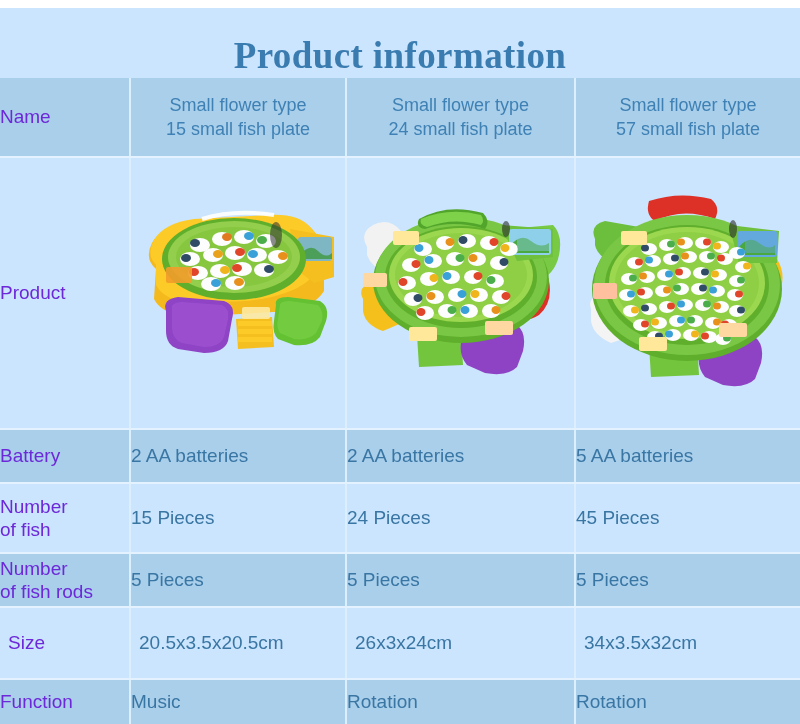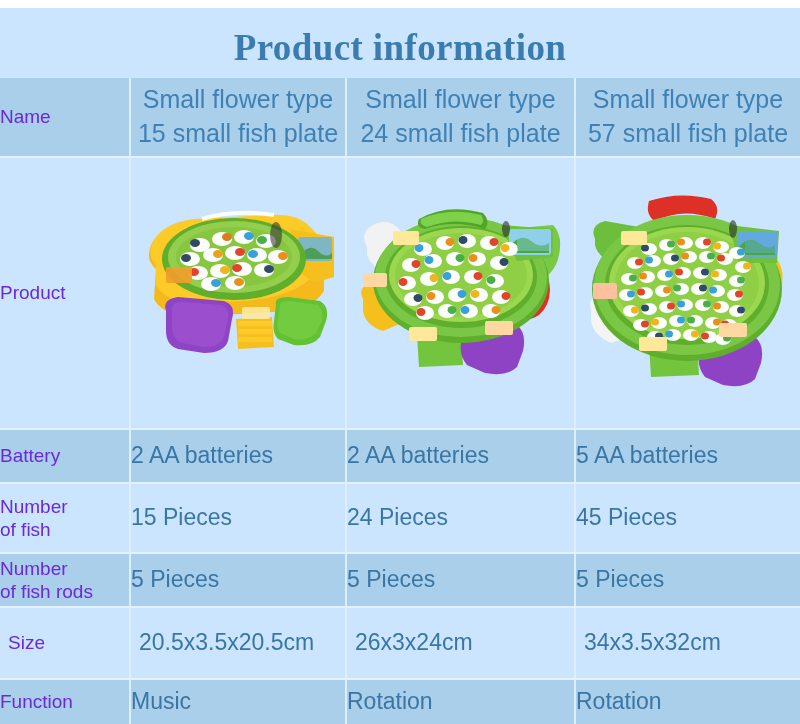--- a/index.html
+++ b/index.html
@@ -24,21 +24,21 @@
     left: 0;
     top: 8px;
     width: 800px;
     height: 706px;
     background: #cae5fd;
   }
   
   .title-band {
     position: absolute;
     left: 0;
-    top: 8px;
+    top: 16px;
     width: 800px;
     height: 78px;
     display: flex;
     align-items: center;
     justify-content: center;
     background: #cae5fd;
   }
   .title-text {
     font-family: "Liberation Serif", "DejaVu Serif", serif;
     font-weight: bold;
@@ -73,28 +73,28 @@
 
   .cell-pad-label {
     padding-left: 14px;
     color: #6d28d9;
     font-size: 19px;
     line-height: 1.22;
   }
   .cell-pad-val {
     padding-left: 18px;
     color: #3a76a4;
-    font-size: 23px;
+    font-size: 19px;
     line-height: 1.3;
   }
   .cell-name-val {
     padding-left: 14px;
     padding-right: 6px;
     color: #3f81b4;
-    font-size: 25px;
+    font-size: 18px;
     line-height: 1.35;
     text-align: center;
   }
   .r-name td { height: 78px; }
   .r-product td { height: 270px; }
   .r-battery td { height: 52px; margin-top: 40px; }
   .r-fish td { height: 68px; }
   .r-rods td { height: 52px; }
   .r-size td { height: 70px; padding-left: 8px; }
   .r-function td { height: 44px; }

